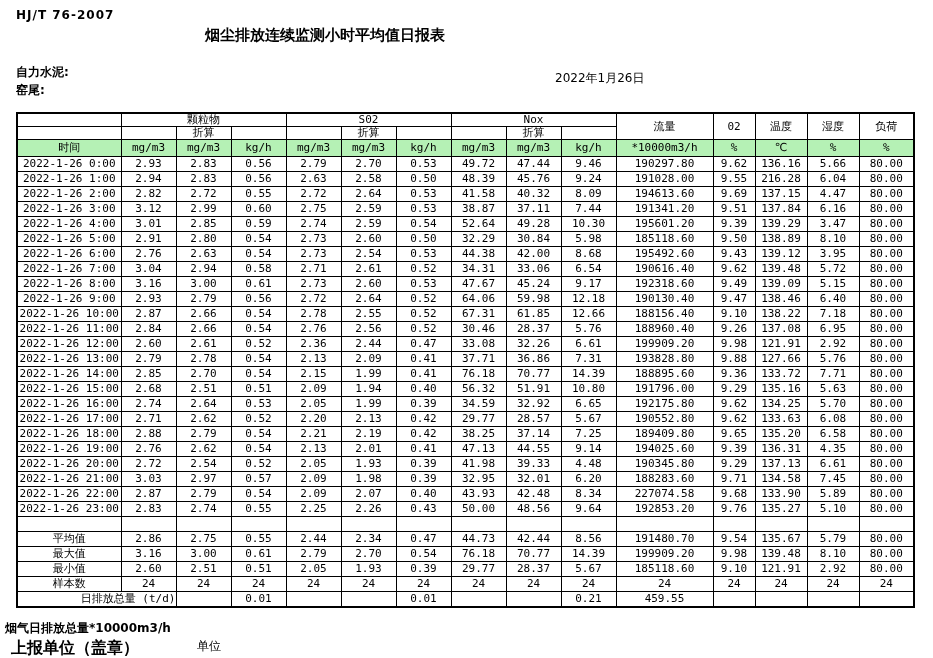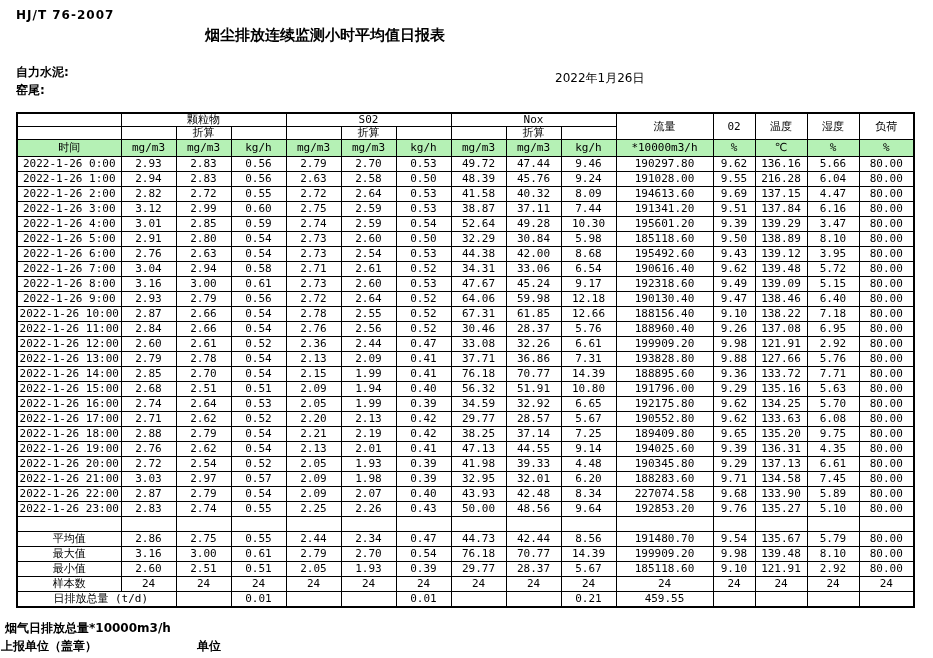--- a/index.html
+++ b/index.html
@@ -20,24 +20,24 @@
     border:2px solid #000;
   }
   table.report td{
     border:1px solid #000;
     height:14px;line-height:14px;
     padding:0;text-align:center;
     overflow:hidden;white-space:nowrap;
   }
   table.report td.hrow{height:12px;line-height:12px;}
   table.report td.green{background:var(--green);height:16px;line-height:16px;}
-  table.report td.left{text-align:center;padding-left:8px;margin-top:37px;}
+  table.report td.left{text-align:right;padding-left:8px;margin-top:37px;}
   .footer1{position:absolute;left:5px;top:620px;font-size:12px;font-weight:bold;}
-  .footer2{position:absolute;left:1px;top:638px;font-size:12px;font-weight:bold;font-family:Liberation Serif, serif;}
-  .footer3{position:absolute;left:197px;top:638px;font-size:12px;font-weight:bold;}
+  .footer2{position:absolute;left:11px;top:638px;font-size:16px;font-weight:bold;font-family:Liberation Serif, serif;}
+  .footer3{position:absolute;left:197px;top:638px;font-size:12px;font-weight:normal;}
 </style>
 </head>
 <body>
 
 <div class="std">HJ/T 76-2007</div>
 <div class="title">烟尘排放连续监测小时平均值日报表</div>
 <div class="company">自力水泥:</div>
 <div class="location">窑尾:</div>
 <div class="date">2022年1月26日</div>
 
@@ -415,21 +415,21 @@
         <td>0.54</td>
         <td>2.21</td>
         <td>2.19</td>
         <td>0.42</td>
         <td>38.25</td>
         <td>37.14</td>
         <td>7.25</td>
         <td>189409.80</td>
         <td>9.65</td>
         <td>135.20</td>
-        <td>9.75</td>
+        <td>6.58</td>
         <td>80.00</td>
       </tr>
       <tr>
         <td>2022-1-26 19:00</td>
         <td>2.76</td>
         <td>2.62</td>
         <td>0.54</td>
         <td>2.13</td>
         <td>2.01</td>
         <td>0.41</td>

